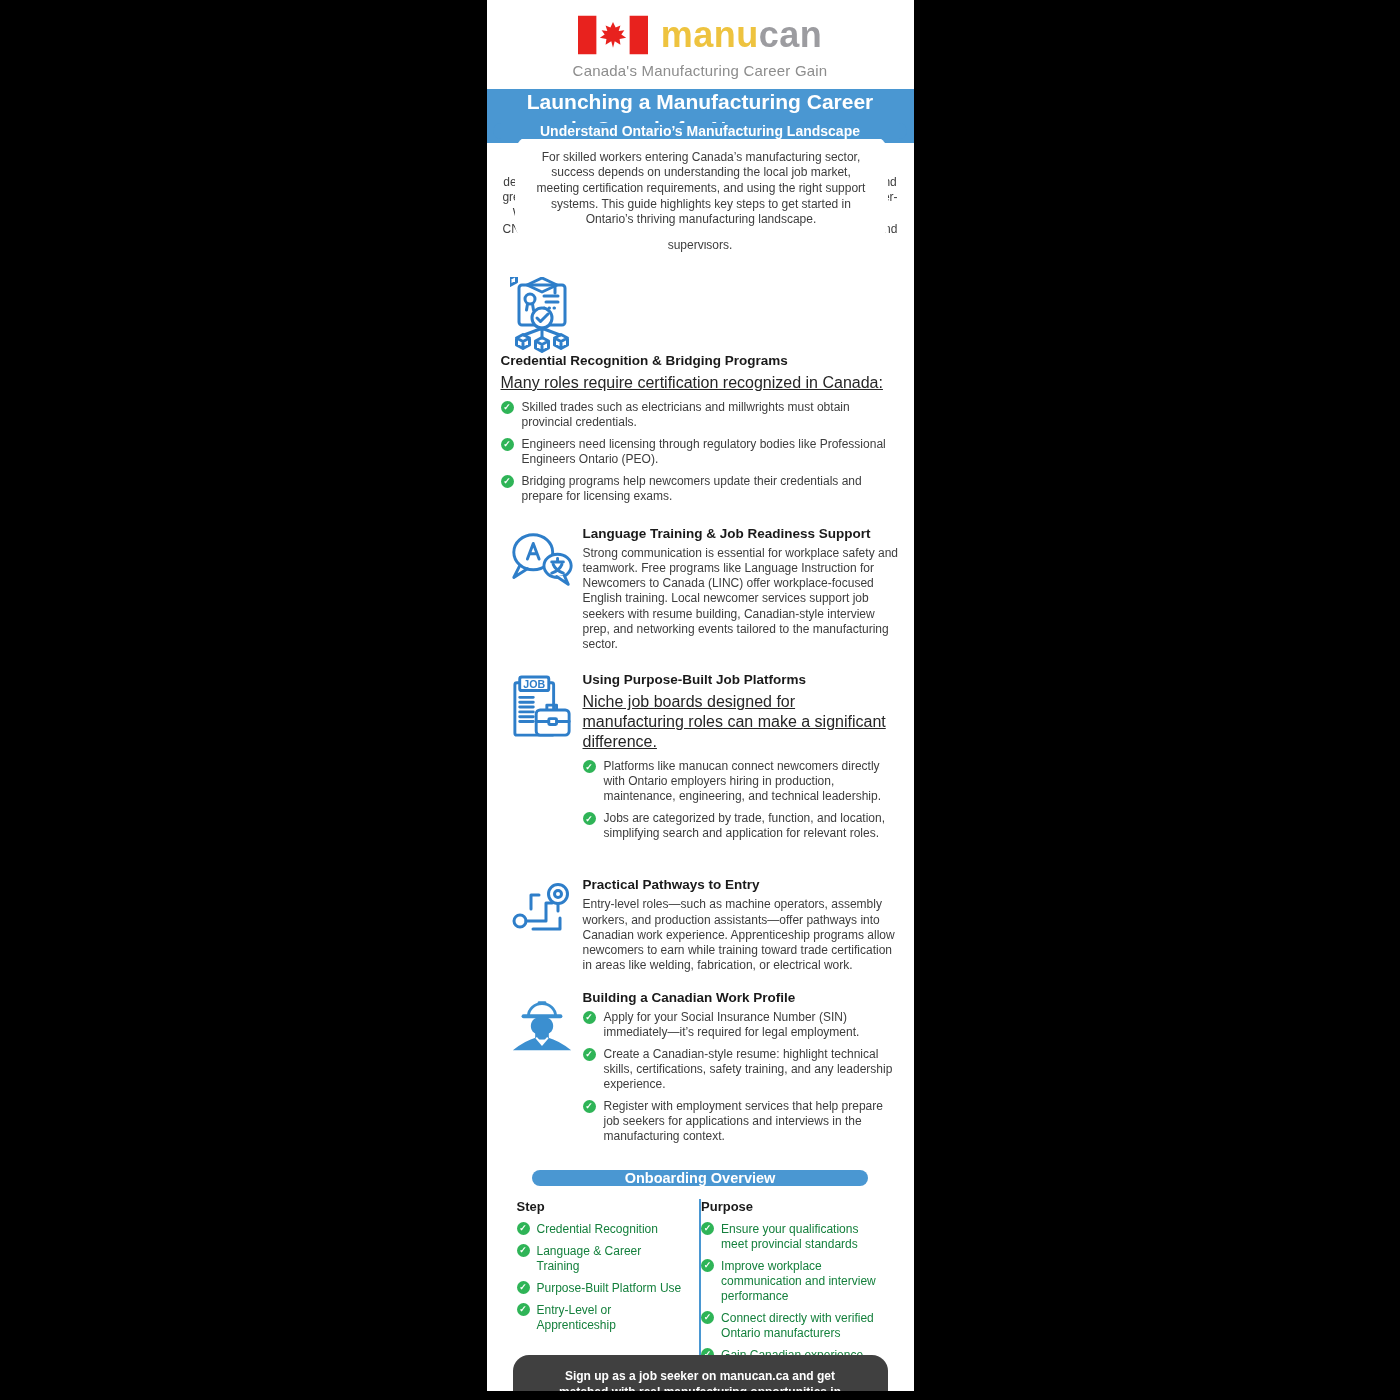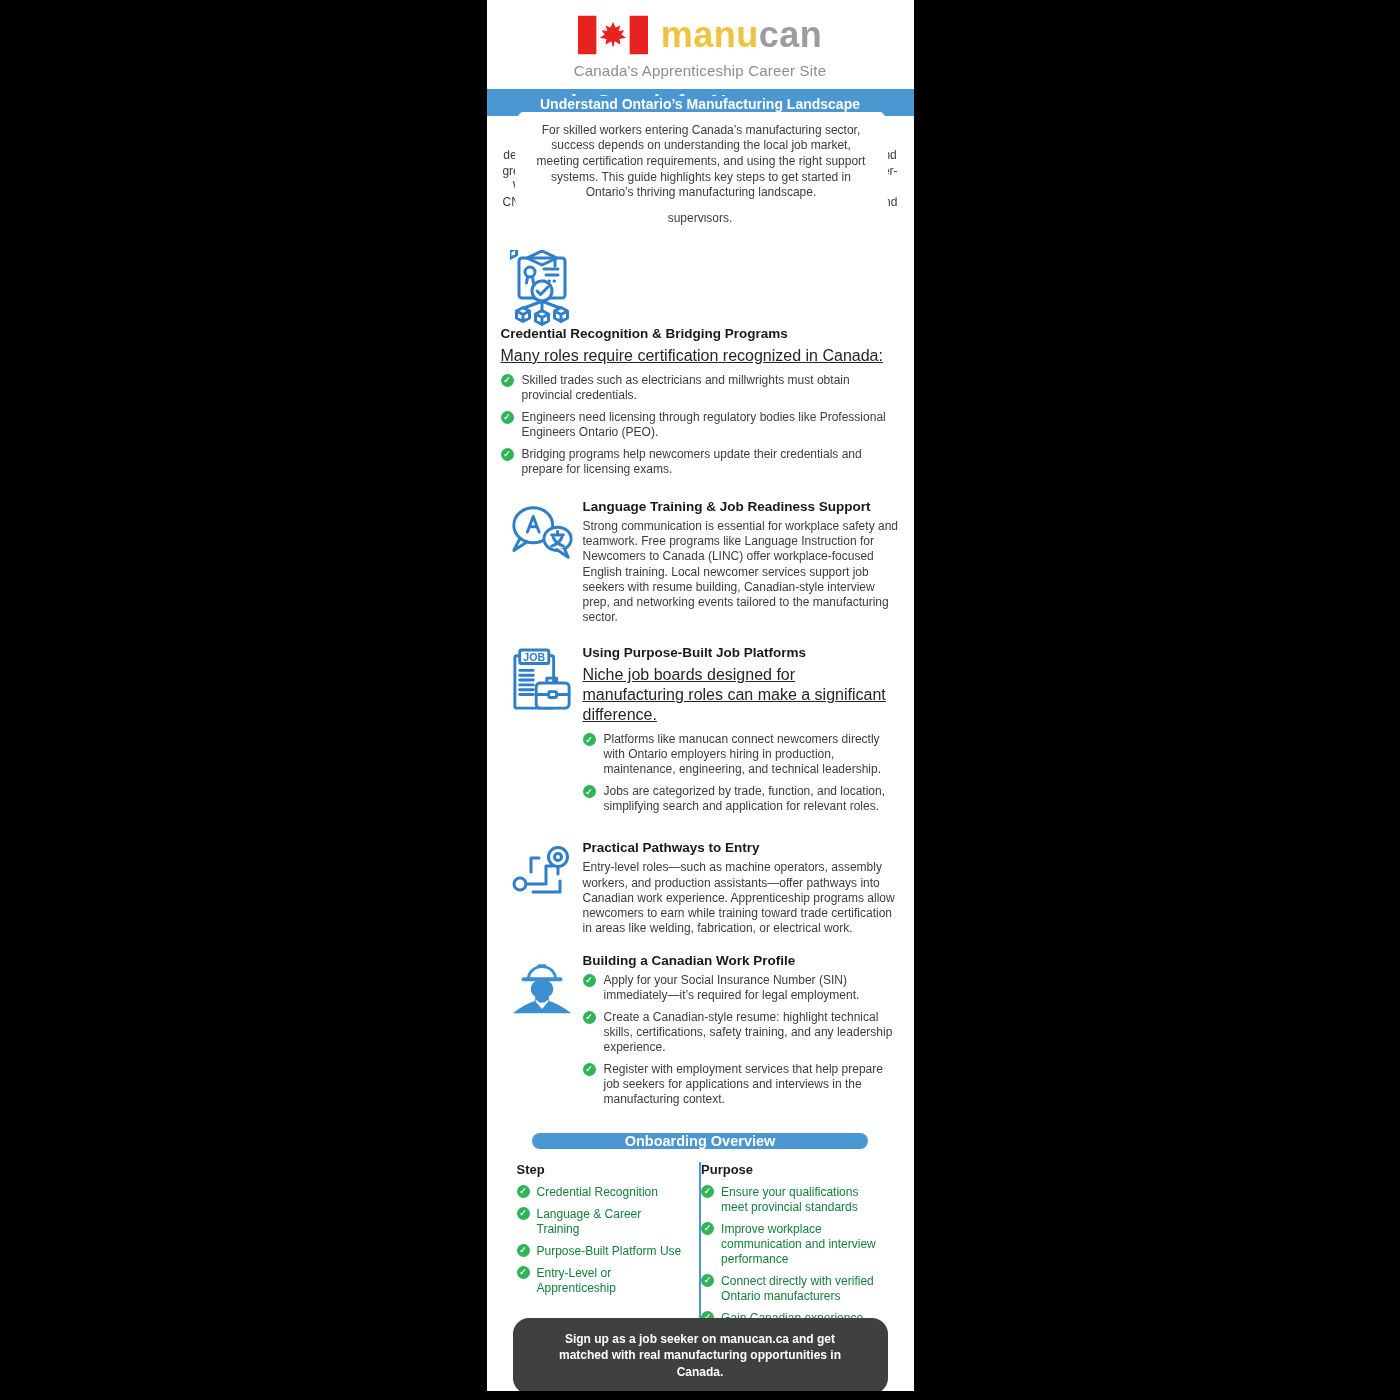--- a/index.html
+++ b/index.html
@@ -53,21 +53,21 @@
     border-radius:14px; font-size:14.5px;
   }
   
   .ontario {
     margin:20px 12px 0; font-size:12px; line-height:1.32;
     color:#3d3d3d; text-align:center;
   }
   
   .section { display:flex; padding:0 14px; }
   .s1 { margin-top:20px;flex-direction:column; } .s2 { margin-top:22px; } .s3 { margin-top:20px; }
-  .s4 { margin-top:26px; } .s5 { margin-top:16px; }
+  .s4 { margin-top:36px; } .s5 { margin-top:16px; }
   .icon-col { width:82px; flex:none; display:flex; justify-content:center; padding-top:3px; }
   .text-col { flex:1; min-width:0; }
   .sec-title { font-size:13.5px; font-weight:bold; color:#1a1a1a; margin-bottom:5px; }
   .sec-lead { font-size:16px; color:#262626; line-height:1.25; margin-bottom:7px;text-decoration:underline; }
   .sec-body { font-size:12px; color:#3d3d3d; line-height:1.27; }
   .bullet { display:flex; gap:8px; margin-bottom:7px; }
   .bullet:last-child { margin-bottom:0; }
   .check {
     flex:none; width:13px; height:13px; margin-top:1px;
     background:#2fb457; border-radius:50%;
@@ -106,25 +106,26 @@
   <header class="logo-block">
     <div class="brand-row">
       <svg width="70" height="40" viewBox="0 0 80 44">
         <rect x="0" y="0" width="80" height="44" fill="#ffffff"></rect>
         <rect x="0" y="0" width="21" height="44" fill="#e8221e"></rect>
         <rect x="59" y="0" width="21" height="44" fill="#e8221e"></rect>
         <path fill="#e8221e" d="M40,7 L43,13.5 L48.5,11 L46.5,17.5 L53,16.5 L49.5,21.5 L55,25 L47.5,26.5 L48.5,33 L42,29 L40,36.5 L38,29 L31.5,33 L32.5,26.5 L25,25 L30.5,21.5 L27,16.5 L33.5,17.5 L31.5,11 L37,13.5 Z"></path>
       </svg>
       <div class="brand-name"><span class="brand-manu">manu</span><span class="brand-can">can</span></div>
     </div>
-    <div class="tagline">Canada's Apprenticeship Career Site</div>
+    <div class="tagline">Canada's Manufacturing Career Gain</div>
   </header>
 
   <div class="band-blue">
     <h1>
+      <span>Launching a Manufacturing Career</span>
       <span>in Canada for Newcomers</span>
     </h1>
   </div>
 
   <div class="band-green">
     <div class="intro-card">
       <p>For skilled workers entering Canada’s manufacturing sector, success depends on understanding the local job market, meeting certification requirements, and using the right support systems. This guide highlights key steps to get started in Ontario’s thriving manufacturing landscape.</p>
     </div>
   </div>
 

